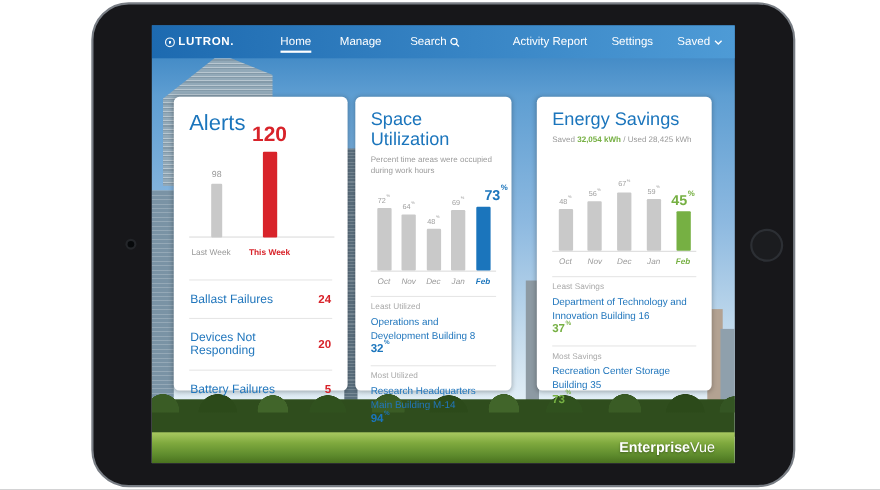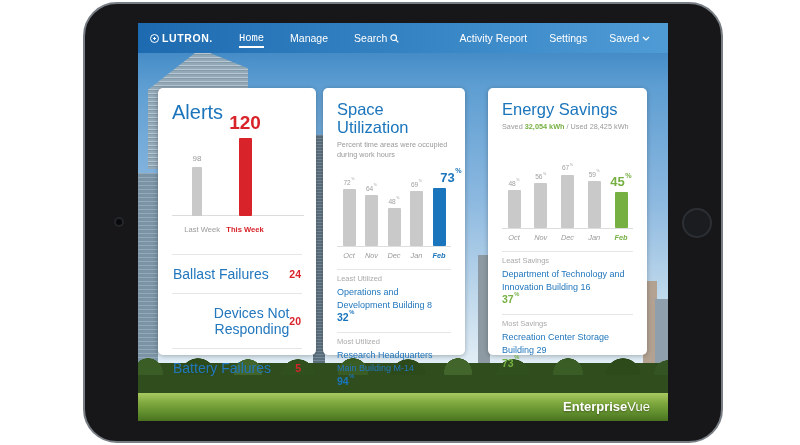--- a/index.html
+++ b/index.html
@@ -42,26 +42,26 @@
       radial-gradient(circle 15px at 440px 24px,#3a5c25 97%,transparent),
       radial-gradient(circle 18px at 495px 27px,#2c4a1a 97%,transparent),
       radial-gradient(circle 14px at 540px 25px,#345523 97%,transparent);}
   .grass{position:absolute;z-index:3;left:0;top:370px;width:530px;height:28px;
     background:linear-gradient(180deg,#a9c961 0%,#7fa93e 35%,#5d8a2c 75%,#4a721f 100%);}
 
   
   .nav{position:absolute;z-index:5;left:0;top:0;width:530px;height:30px;box-sizing:border-box;
     background:linear-gradient(90deg,#1d6ab0,#4e9bd6);display:flex;align-items:center;
     padding:0 18px 0 12px;color:#fff;font-size:10.5px;}
-  .nav .logo-wrap{display:flex;align-items:center;gap:3px;margin-right:26px;}
+  .nav .logo-wrap{display:flex;align-items:center;gap:3px;margin-right:42px;}
   .logo-circle{width:9px;height:9px;border:1.6px solid #fff;border-radius:50%;box-sizing:border-box;
     background:radial-gradient(circle at 50% 50%,#fff 0 1.1px,transparent 1.2px);}
   .logo-text{font-weight:700;letter-spacing:.6px;font-size:10.5px;}
   .nav-item{margin-right:26px;cursor:pointer;white-space:nowrap;display:flex;align-items:center;gap:3px;}
-  .nav-item.active{border-bottom:2px solid #fff;padding-bottom:2px;margin-bottom:-4px;font-family:Liberation Mono, monospace;}
+  .nav-item.active{border-bottom:2px solid #fff;padding-bottom:2px;margin-bottom:-4px;}
   .nav-spacer{flex:1;}
   .nav-right{margin-right:0;margin-left:22px;}
   .icon-svg{display:block;}
 
   
   .card{position:absolute;z-index:6;top:65px;height:267px;background:#fff;border-radius:5px;
     box-shadow:0 1px 5px rgba(0,0,0,.28);box-sizing:border-box;padding:0 14px;}
   .card-1{left:20px;width:158px;}
   .card-2{left:185px;width:142px;}
   .card-3{left:350px;width:159px;}
@@ -75,28 +75,28 @@
   .duo-chart{position:relative;height:114px;margin-top:2px;}
   .abase{position:absolute;left:0;right:-2px;bottom:26px;height:1px;background:#dcdcdc;}
   .acol{position:absolute;bottom:26px;display:flex;flex-direction:column;align-items:center;justify-content:flex-end;width:46px;}
   .acol-1{left:2px;} .acol-2{left:50px;}
   .aval-sm{font-size:8px;color:#9a9a9a;margin-bottom:4px;}
   .aval-lg{font-size:19px;color:#d8232a;font-weight:700;margin-bottom:4px;}
   .abar{border-radius:1px;}
   .abar.gray{width:10px;background:#c9c9c9;}
   .abar.red{width:13px;background:#d8232a;}
   .wk{position:absolute;bottom:8px;font-size:7.6px;white-space:nowrap;}
-  .wk-1{left:2px;width:46px;text-align:right;color:#9a9a9a;}
+  .wk-1{left:2px;width:46px;text-align:left;color:#9a9a9a;}
   .wk-2{left:50px;width:46px;text-align:center;color:#d8232a;font-weight:700;}
 
   
   .alert-list{margin-top:12px;}
   .alert-row{display:flex;justify-content:space-between;align-items:center;
     border-top:1px solid #e6e6e6;padding:11px 1px;cursor:pointer;}
-  .alert-label{font-size:14px;color:#2277bd;text-align:right;}
+  .alert-label{font-size:11px;color:#2277bd;}
   .alert-val{font-size:10.5px;font-weight:700;color:#d8232a;}
 
   
   .mini-chart{margin-top:8px;}
   .bars-row{display:flex;justify-content:space-between;align-items:flex-end;height:78px;
     border-bottom:1px solid #ddd;padding:0 1px;}
   .bcol{display:flex;flex-direction:column;align-items:center;justify-content:flex-end;width:22px;}
   .bval{font-size:6.6px;color:#a0a0a0;margin-bottom:3px;white-space:nowrap;}
   .bval-big{font-size:13px;font-weight:700;margin-bottom:3px;white-space:nowrap;}
   .bval-big.blue{color:#1b75bc;margin-left:24px;} .bval-big.green{color:#76b043;}
@@ -289,21 +289,21 @@
 
         <div class="sec-div"></div>
         <div class="sec-label">Least Savings</div>
         <div class="sec-row">
           <div class="sec-name">Department of Technology and Innovation Building 16</div>
           <div class="sec-val green"><span>37</span><sup class="pct">%</sup></div>
         </div>
         <div class="sec-div"></div>
         <div class="sec-label">Most Savings</div>
         <div class="sec-row">
-          <div class="sec-name">Recreation Center Storage Building 29</div>
+          <div class="sec-name">Recreation Center Storage Building 35</div>
           <div class="sec-val green"><span>73</span><sup class="pct">%</sup></div>
         </div>
       </div>
 
       <div class="brand">
         <span class="b">Enterprise</span><span class="l">Vue</span>
       </div>
     </div>
   </div>
 </div>

